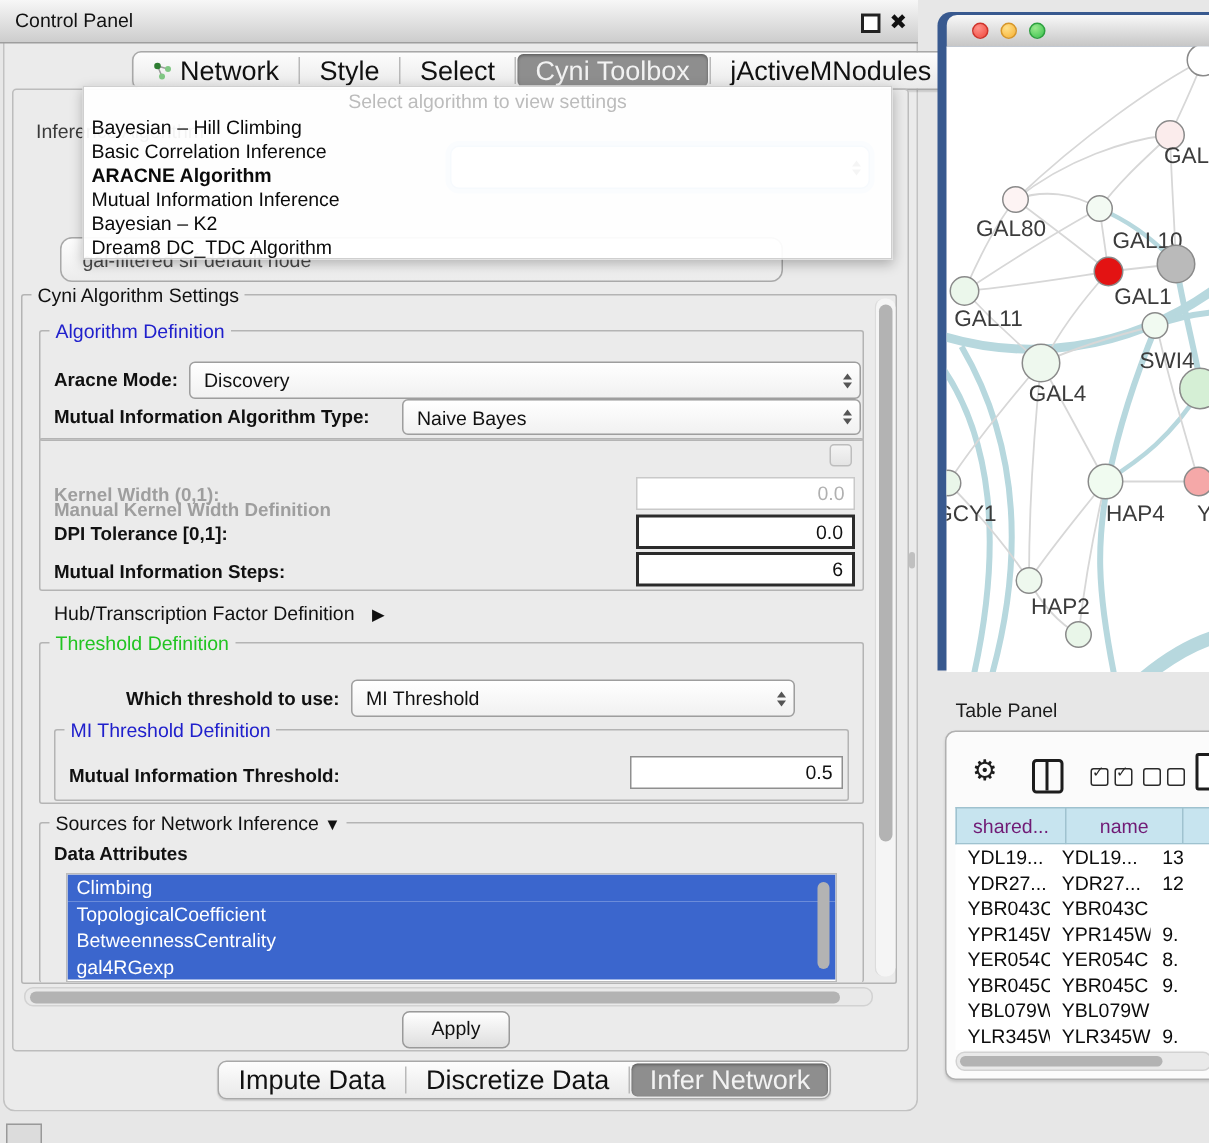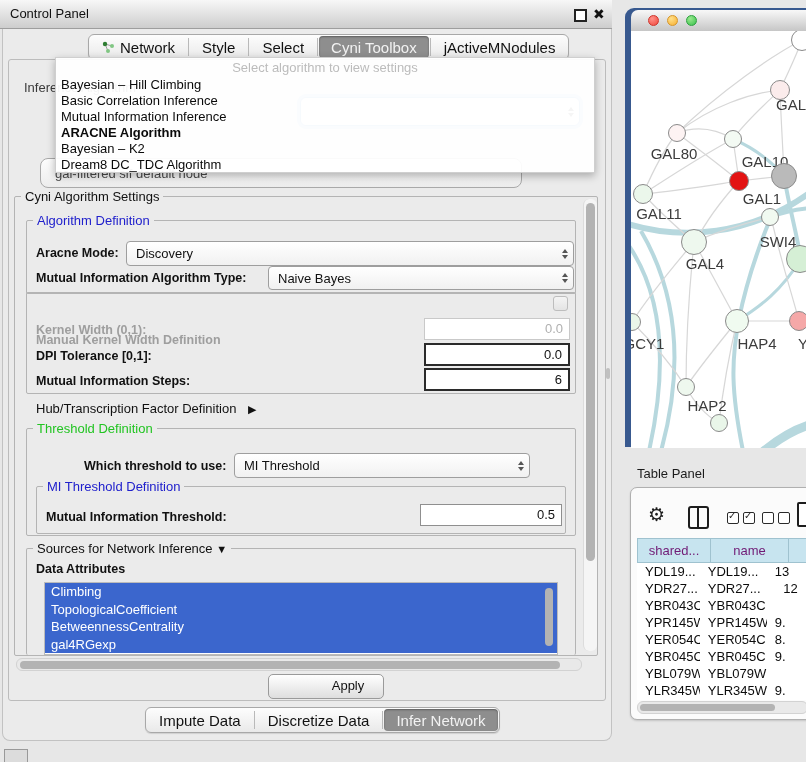--- a/index.html
+++ b/index.html
@@ -26,21 +26,21 @@
   .float-icon{position:absolute; left:574px; top:9px; width:9px; height:9px; border:2px solid #222; background:#fff;}
   .close-icon{position:absolute; left:593px; top:6px; font-size:14px; font-weight:bold; color:#111;}
 
   
   .tabbar{
     display:flex; align-items:stretch; height:24px;
     background:linear-gradient(#fdfdfd,#e9e9e9);
     border:1px solid #a8a8a8; border-radius:6px;
     box-shadow:0 1px 1px rgba(0,0,0,.12);
   }
-  .tab{display:flex; align-items:center; gap:5px; padding:0 13px; font-size:15px; color:#111; position:relative;}
+  .tab{display:flex; align-items:center; gap:5px; padding:0 13px; font-size:18px; color:#111; position:relative;}
   .tab.selected{background:#8e8e8e; color:#f2f2f2; border-radius:4px; margin:1px; padding:0 12px;
     box-shadow:inset 0 1px 2px rgba(0,0,0,.35);}
   .tab-sep{width:1px; background:#b9b9b9; margin:3px 0;}
 
   
   .content-frame{
     left:8px; top:59px; width:596px; height:640px;
     border:1px solid #bcbcbc; border-radius:3px; background:#ebebeb;
   }
 
@@ -109,21 +109,21 @@
   .hscroll-track{background:#e9e9e9; border:1px solid #d2d2d2; border-radius:6px;}
 
   
   .attr-list{left:44px; top:582px; width:512px; height:71px; background:#fff; border:1px solid #bbb; overflow:hidden;}
   .attr-item{height:17.5px; line-height:17.5px; background:#3b66cd; color:#fff; font-size:13px; padding-left:6px; white-space:nowrap;}
 
   .apply-btn{
     left:268px; top:674px; width:70px; height:23px;
     background:linear-gradient(#ffffff,#dedede);
     border:1px solid #9a9a9a; border-radius:5px;
-    text-align:center; line-height:22px; font-size:13px; color:#111;padding-left:44px;
+    text-align:center; line-height:22px; font-size:13px; color:#111;
   }
   .mini-btn{left:4px; top:749px; width:22px; height:13px; background:#dcdcdc; border:1px solid #999;}
   .splitter-handle{left:606px; top:368px; width:4px; height:11px; background:#c0c0c0; border-radius:2px;}
 
   
   .netwin{left:625px; top:8px; width:181px; height:439px; background:#38598f; border-radius:9px 0 0 0;padding-left:10px;}
   .net-titlebar{
     position:absolute; left:6px; top:2px; width:175px; height:21px;
     background:linear-gradient(#f8f8f8,#c6c6c6);
     border-radius:7px 0 0 0; border-bottom:1px solid #8f8f8f;
@@ -214,22 +214,22 @@
         <span class="tri-dn"></span>
       </span>
   </div>
   <div class="abs gal-combo">gal-filtered sif default node</div>
 
   <div class="abs algo-popup">
     <div class="algo-placeholder">Select algorithm to view settings</div>
     <div class="algo-items" id="algo-list">
         <div class="algo-item">Bayesian – Hill Climbing</div>
         <div class="algo-item">Basic Correlation Inference</div>
+        <div class="algo-item bold">ARACNE Algorithm</div>
         <div class="algo-item">Mutual Information Inference</div>
-        <div class="algo-item bold">ARACNE Algorithm</div>
         <div class="algo-item">Bayesian – K2</div>
         <div class="algo-item">Dream8 DC_TDC Algorithm</div>
       </div>
   </div>
 
   <div class="abs group" style="left:14px; top:196px; width:582px; height:458px;">
     <span class="group-title gt-black">Cyni Algorithm Settings</span>
   </div>
 
   <div class="abs vscroll-track" style="left:583px; top:199px; width:13px; height:452px;">
@@ -395,21 +395,21 @@
     </div>
   <div class="tbl-body" id="tbl-body">
       <div class="tr">
         <div class="td" style="width: 73px;">YDL19...</div>
         <div class="td" style="width: 78px;">YDL19...</div>
         <div class="td" style="width: 45px;">13</div>
       </div>
       <div class="tr">
         <div class="td" style="width: 73px;">YDR27...</div>
         <div class="td" style="width: 78px;">YDR27...</div>
-        <div class="td" style="width: 45px; text-align: center;">12</div>
+        <div class="td" style="width: 45px;">12</div>
       </div>
       <div class="tr">
         <div class="td" style="width: 73px;">YBR043C</div>
         <div class="td" style="width: 78px;">YBR043C</div>
         <div class="td" style="width: 45px;"></div>
       </div>
       <div class="tr">
         <div class="td" style="width: 73px;">YPR145W</div>
         <div class="td" style="width: 78px;">YPR145W</div>
         <div class="td" style="width: 45px;">9.</div>

